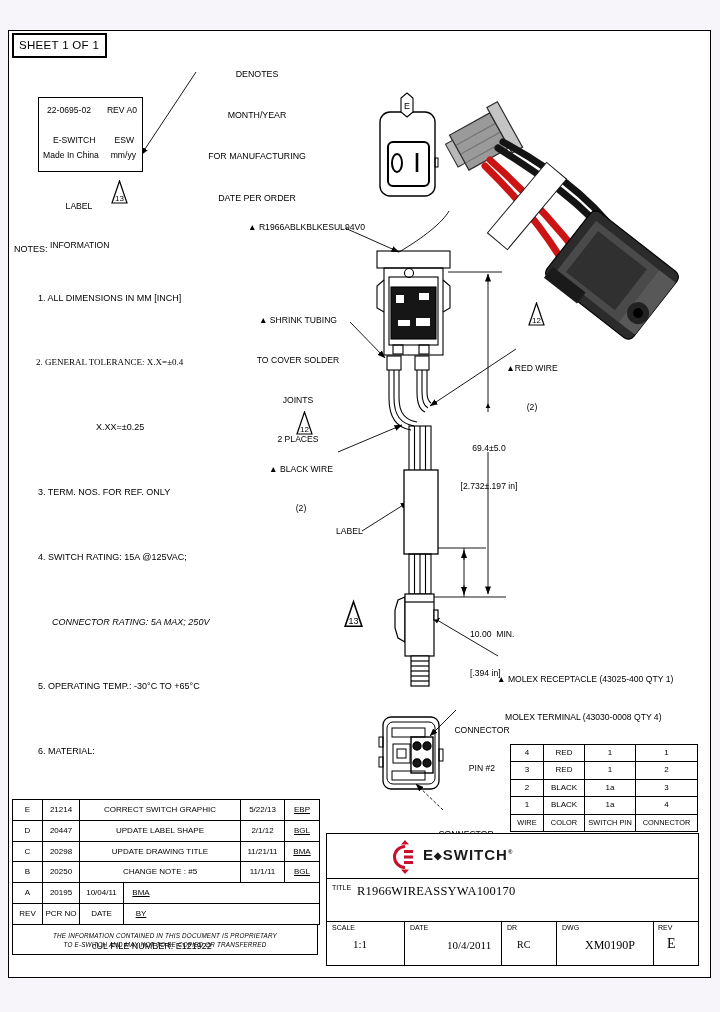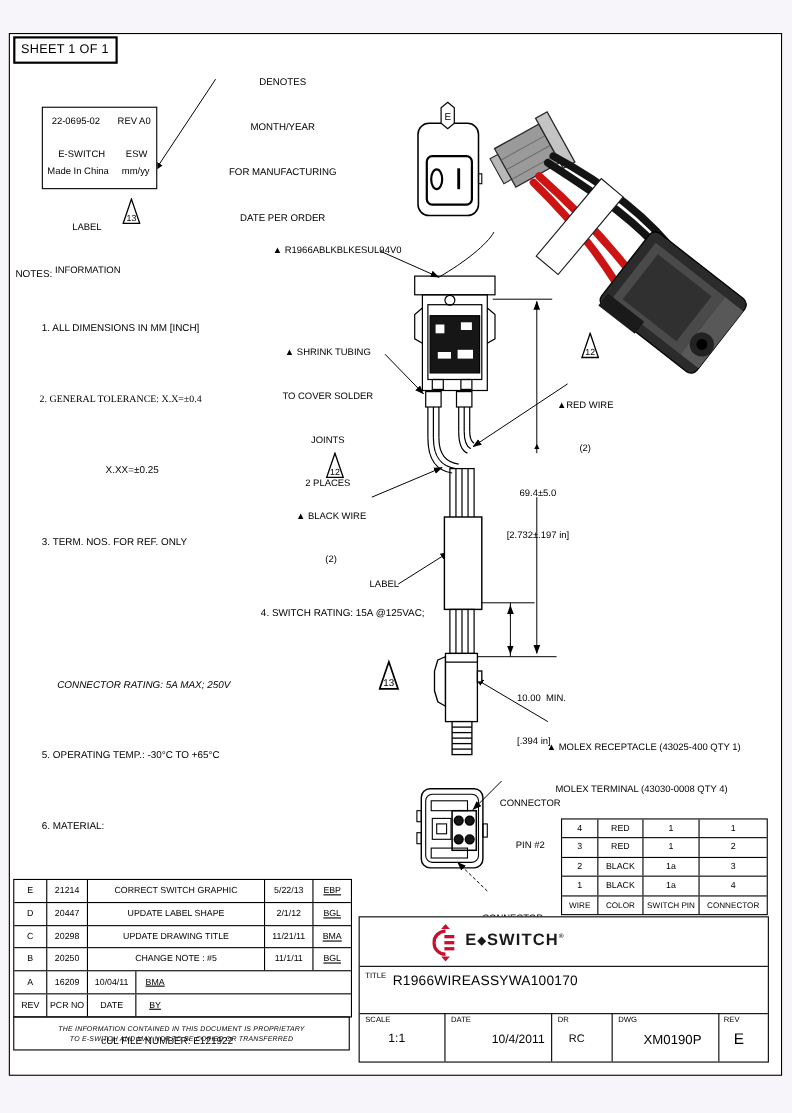--- a/index.html
+++ b/index.html
@@ -35,21 +35,21 @@
   .rc{box-sizing:border-box;border-right:1.4px solid #000;text-align:center;font-size:8px;line-height:19.8px;overflow:hidden;}
   .rc:last-child{border-right:none;text-decoration:underline;}
   .rt-c0{width:30px}.rt-c1{width:37px}.rt-c2{width:161px}.rt-c3{width:44px}.rt-c4{width:34px}
   .rhead{display:flex;height:19.8px;}
   .disclaimer{position:absolute;left:12px;top:924px;width:306px;height:31px;border:1.4px solid #000;z-index:3;
       text-align:center;font-size:6.3px;font-style:italic;line-height:9px;padding-top:6px;box-sizing:border-box;letter-spacing:.2px;}
   
   .tblock{position:absolute;left:326px;top:833px;width:371px;height:131px;border:1.5px solid #000;z-index:3;background:#fff;}
   .tb-line{position:absolute;background:#000;}
   .tb-lab{position:absolute;font-size:7px;}
-  .tb-val{position:absolute;font-size:11px;}
+  .tb-val{position:absolute;font-size:11px;font-family:Liberation Serif, serif;}
   .logo-text{position:absolute;left:96px;top:12px;font-size:15px;font-weight:bold;letter-spacing:1px;color:#1a1a1a;}
   .logo-text sup{font-size:6px;}
   .logo-text .sep{color:#1a1a1a;font-size:10px;vertical-align:1px;}
 </style>
 </head>
 <body>
 
 <div class="sheet-frame"></div>
 
 <svg id="lineart" width="720" height="1012" viewBox="0 0 720 1012">
@@ -239,21 +239,21 @@
       <div class="note-line" style="padding-left: 62px;">
         
         <span>X.XX=±0.25</span>
       </div>
 
       <div class="note-line" style="padding-left: 4px;">
         
         <span>3. TERM. NOS. FOR REF. ONLY</span>
       </div>
 
-      <div class="note-line" style="padding-left: 4px; text-align: right;">
+      <div class="note-line" style="padding-left: 4px;">
         
         <span>4. SWITCH RATING: 15A @125VAC;</span>
       </div>
 
 
       <div class="note-line" style="padding-left: 18px; font-style: italic;">
         
         <span>CONNECTOR RATING: 5A MAX; 250V</span>
       </div>
 
@@ -426,21 +426,21 @@
       <div class="rrow">
         <div class="rc rt-c0">B</div>
         <div class="rc rt-c1">20250</div>
         <div class="rc rt-c2">CHANGE NOTE : #5</div>
         <div class="rc rt-c3">11/1/11</div>
         <div class="rc rt-c4">BGL</div>
       </div>
 
       <div class="rrow">
         <div class="rc rt-c0">A</div>
-        <div class="rc rt-c1">16209</div>
+        <div class="rc rt-c1">20195</div>
         <div class="rc rt-c3">10/04/11</div>
         <div class="rc rt-c4">BMA</div>
       </div>
     </div>
   <div class="rhead">
     <div class="rc rt-c0">REV</div>
     <div class="rc rt-c1">PCR NO</div>
     <div class="rc rt-c3">DATE</div>
     <div class="rc rt-c4">BY</div>
   </div>

